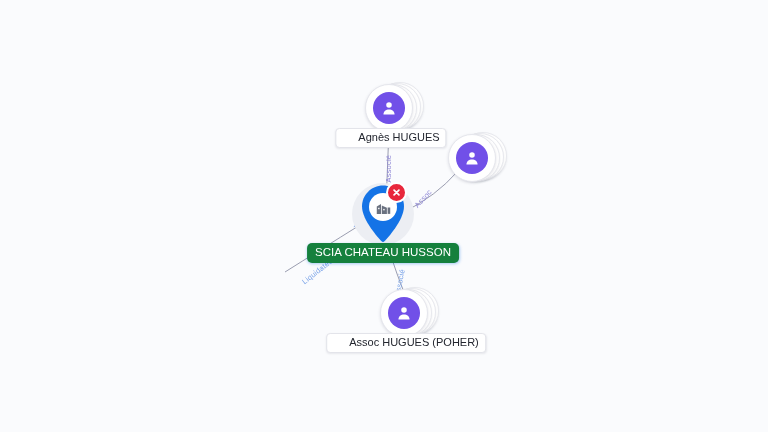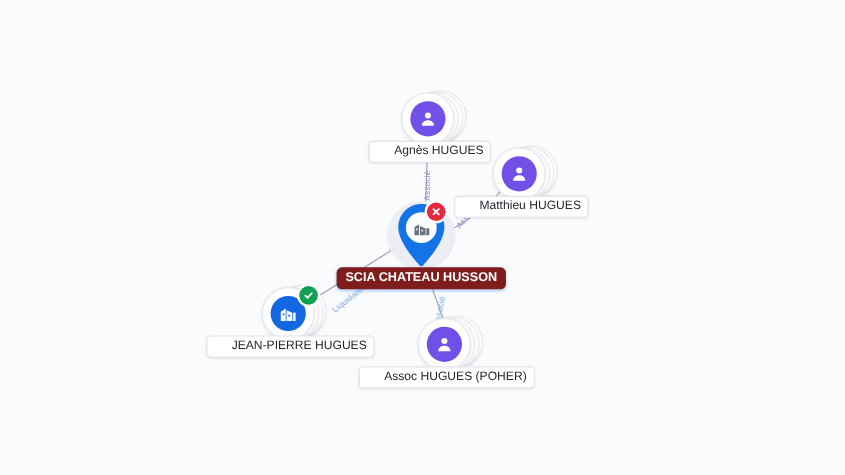--- a/index.html
+++ b/index.html
@@ -160,28 +160,27 @@
     align-items: center;
     justify-content: center;
     z-index: 6;
   }
   .pin-label {
     position: absolute;
     left: 50%;
     top: 60px;
     transform: translateX(-50%);
     white-space: nowrap;
-    background: #7f1d1d;
+    background: #15803d;
     border-radius: 5px;
     color: #ffffff;
     font-size: 11.5px;
     padding: 3px 8px 4px 8px;
     line-height: 13px;
     box-shadow: 0 1px 3px rgba(20,115,230,0.35);
-    font-weight: bold;
   }
 
   
   .edge-label {
     position: absolute;
     font-size: 7.5px;
     letter-spacing: 0.2px;
     white-space: nowrap;
     transform-origin: 0 50%;
     pointer-events: none;
@@ -242,47 +241,22 @@
       <div class="stack-card c1"></div>
       <div class="stack-front">
         <div class="avatar person">
           <svg width="18" height="18" viewBox="0 0 24 24" fill="#ffffff">
             <circle cx="12" cy="8" r="3.7"></circle>
             <path d="M4.6 20.5c0-4.1 3.3-6.6 7.4-6.6s7.4 2.5 7.4 6.6z"></path>
           </svg>
         </div>
       </div>
     </div>
-    <div class="node-label">Matthieu HUGUES</div>
-  </div>
-
-  <div class="node" style="left:264px; top:283px;">
-    <div class="node-stack">
-      <div class="stack-card c3"></div>
-      <div class="stack-card c2"></div>
-      <div class="stack-card c1"></div>
-      <div class="stack-front">
-        <div class="avatar company">
-          <svg width="18" height="18" viewBox="0 0 24 24" fill="#ffffff">
-            <path d="M3 21V10l6-4v15z"></path>
-            <path d="M10 21V8l7 3.2V21z"></path>
-            <rect x="18" y="11" width="3" height="10"></rect>
-            <rect x="5.3" y="12" width="2.2" height="2.2" fill="#1268e0"></rect>
-            <rect x="12.2" y="13.5" width="2.2" height="2.2" fill="#1268e0"></rect>
-          </svg>
-        </div>
-      </div>
-      <div class="badge-check">
-        <svg width="9" height="9" viewBox="0 0 24 24" fill="none" stroke="#ffffff" stroke-width="4" stroke-linecap="round" stroke-linejoin="round">
-          <path d="M4 12.5 L9.5 18 L20 6.5"></path>
-        </svg>
-      </div>
-    </div>
-    <div class="node-label">JEAN-PIERRE HUGUES</div>
-  </div>
+  </div>
+
 
   <div class="node" style="left:406px; top:311px;">
     <div class="node-stack">
       <div class="stack-card c3"></div>
       <div class="stack-card c2"></div>
       <div class="stack-card c1"></div>
       <div class="stack-front">
         <div class="avatar person">
           <svg width="18" height="18" viewBox="0 0 24 24" fill="#ffffff">
             <circle cx="12" cy="8" r="3.7"></circle>

